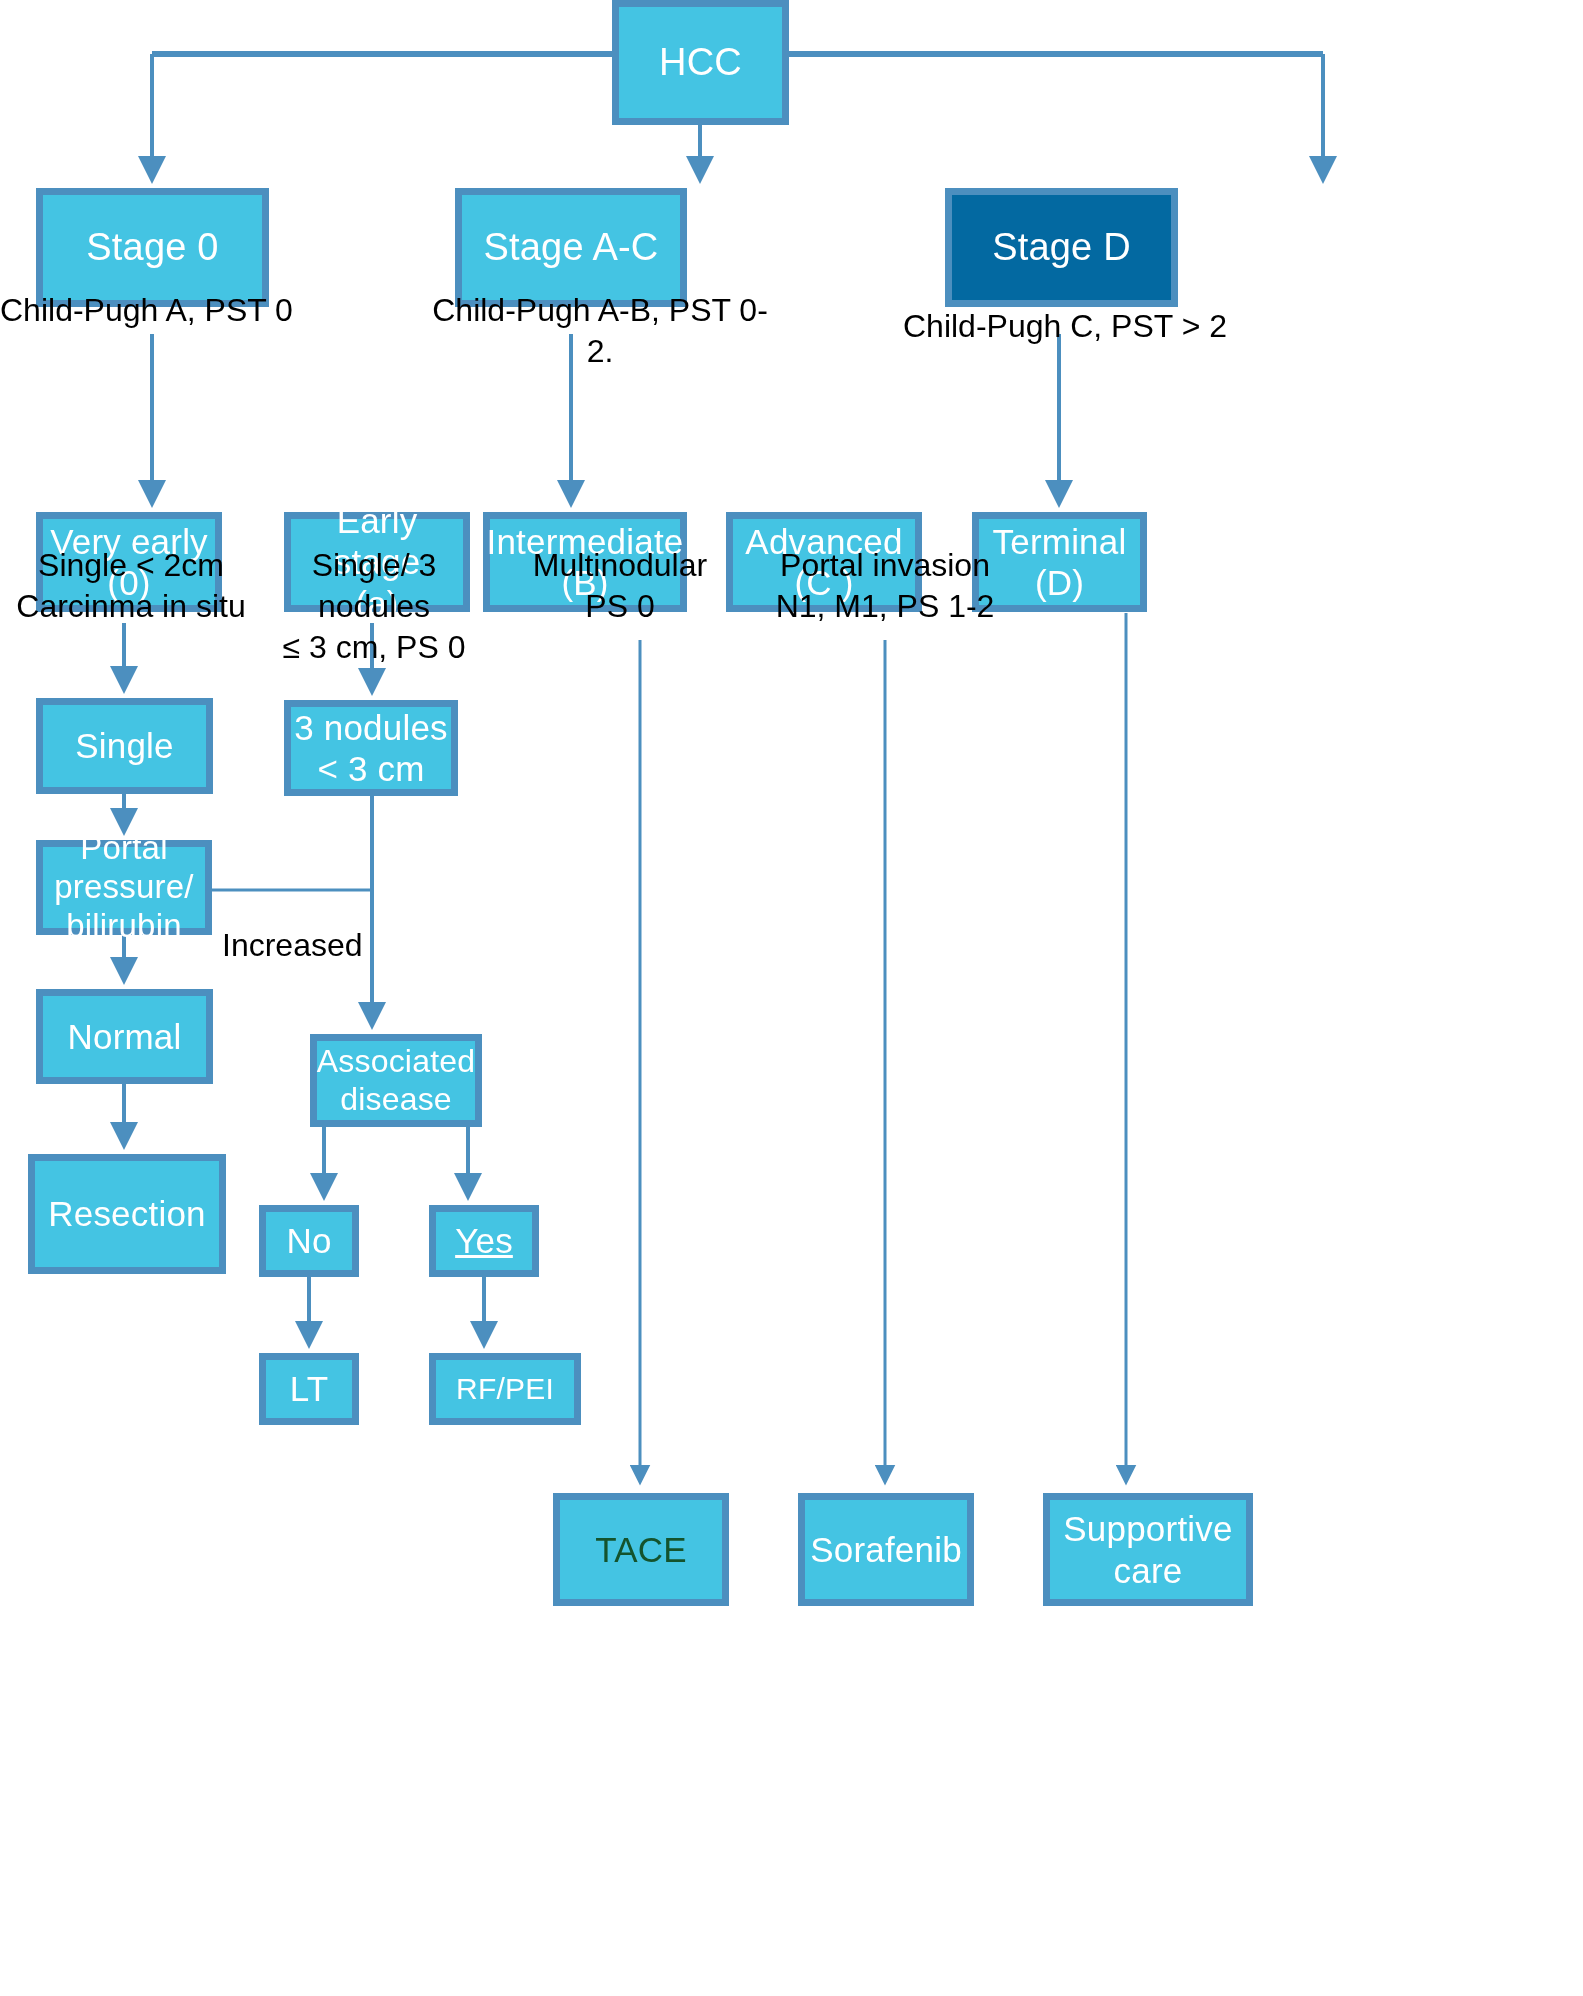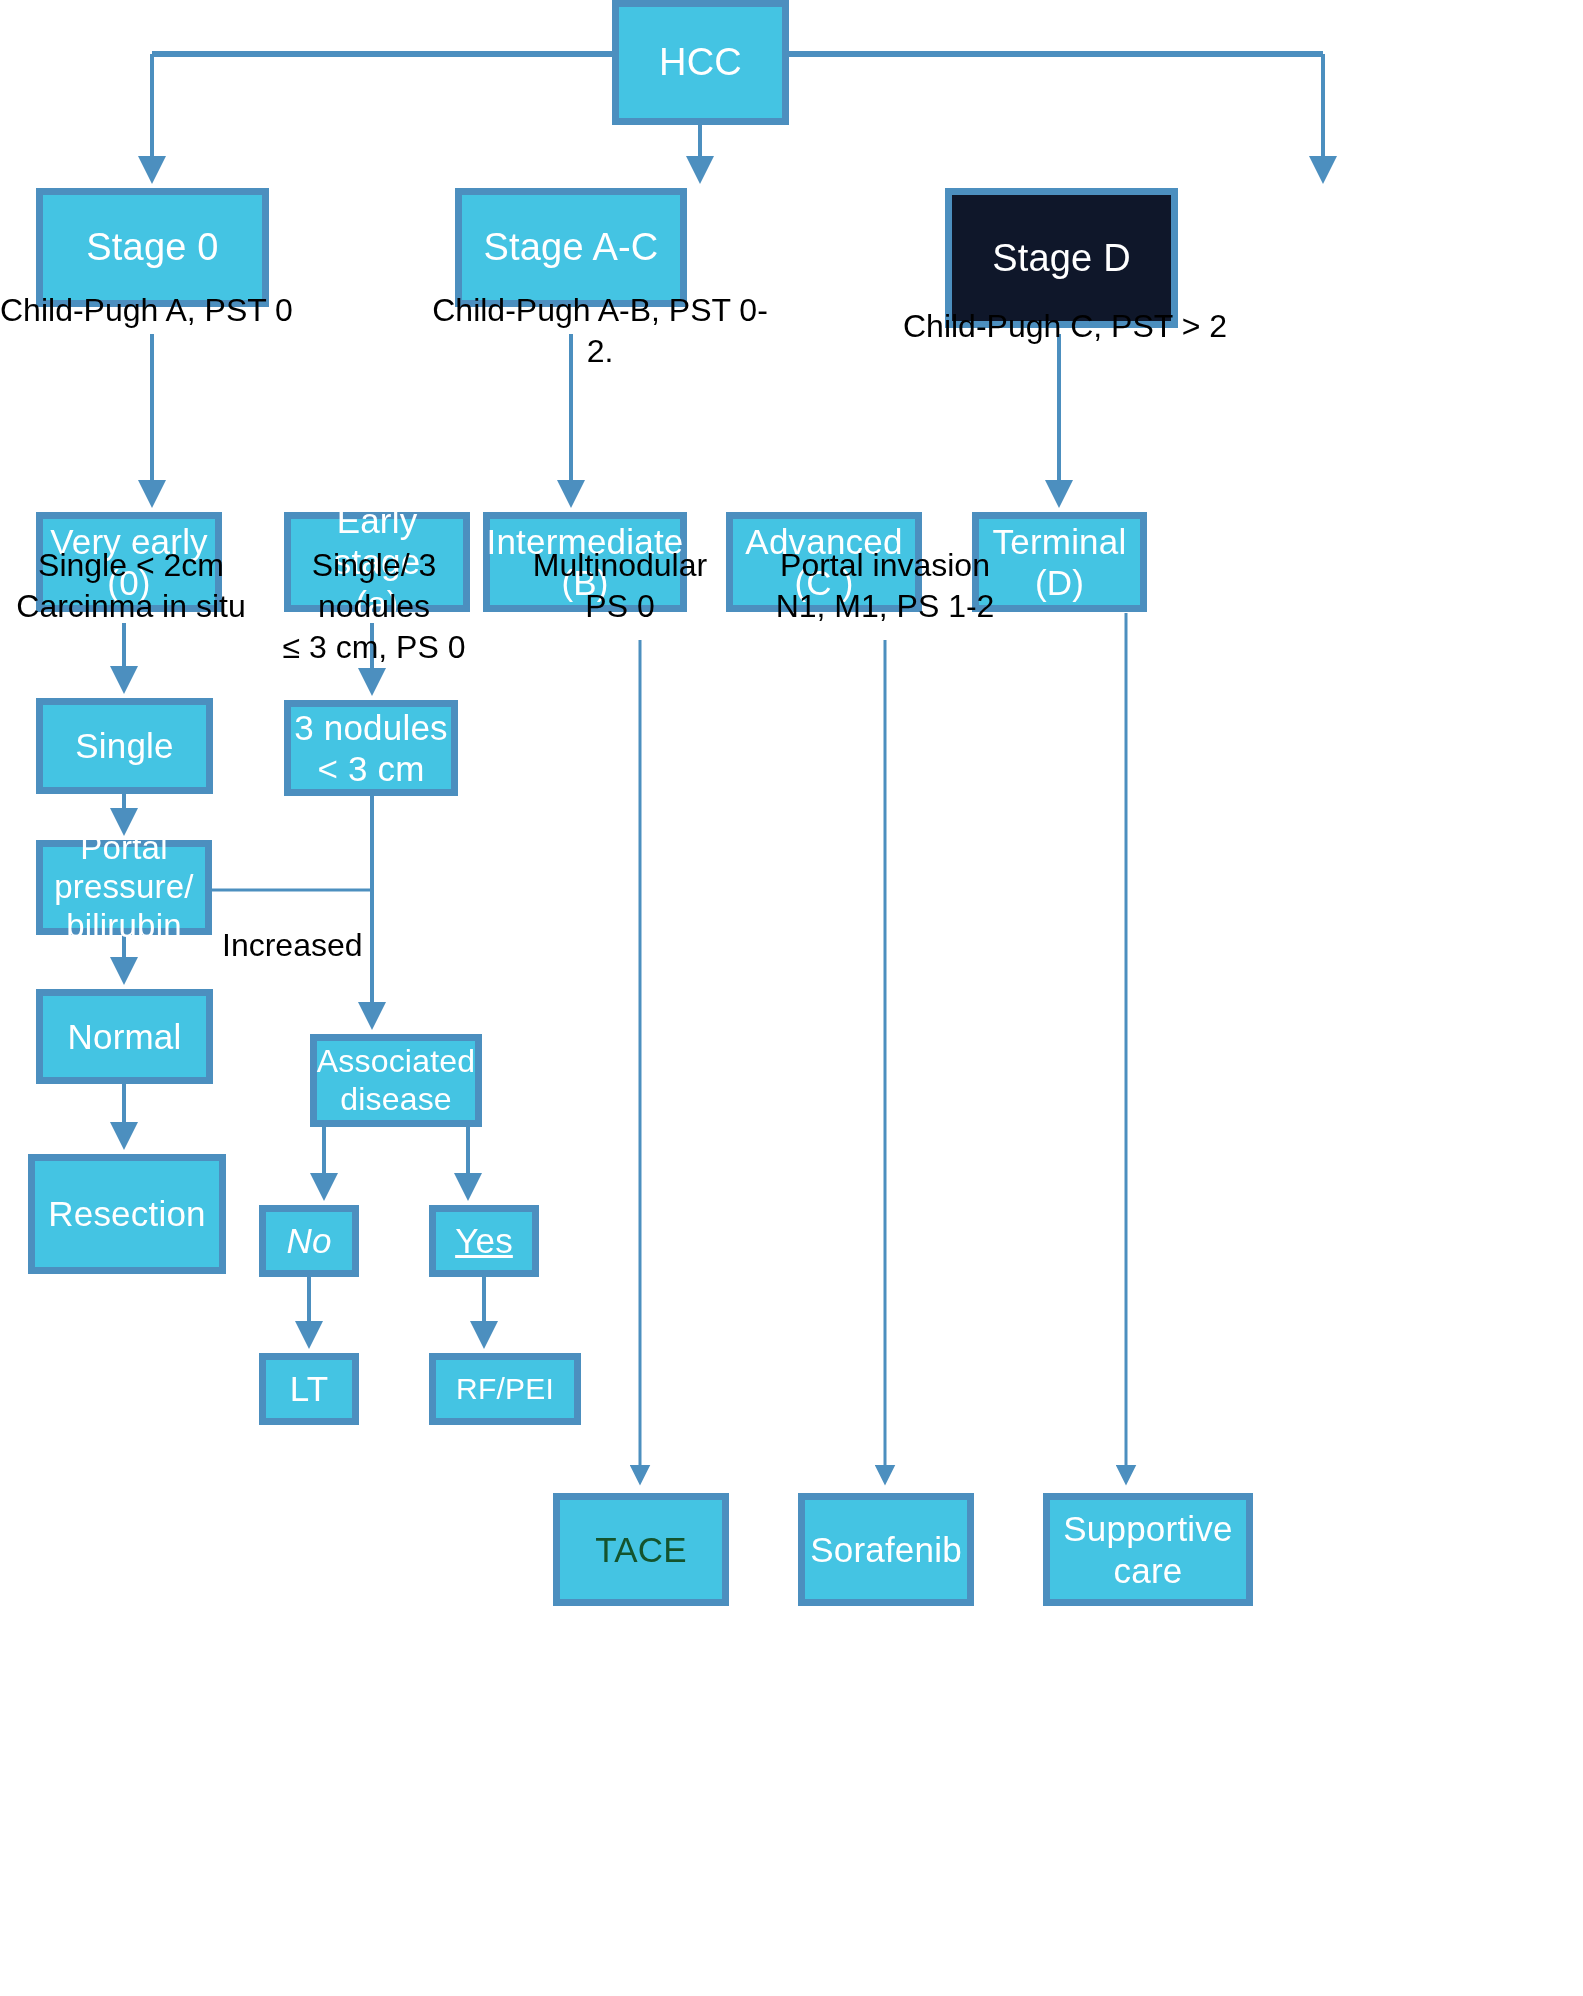--- a/index.html
+++ b/index.html
@@ -101,42 +101,42 @@
       <path d="M 885 640 L 885 1475" stroke-width="3" marker-end="url(#arrow)"></path>
 
       <path d="M 1126 613 L 1126 1475" stroke-width="3" marker-end="url(#arrow)"></path>
     </g>
   </svg>
 
   <div id="nodes-host">
       <div class="node" style="left: 612px; top: 0px; width: 177px; height: 125px; font-size: 38px; background: rgb(68, 196, 227); border-color: rgb(76, 143, 191); color: rgb(255, 255, 255);">HCC</div>
       <div class="node" style="left: 36px; top: 188px; width: 233px; height: 119px; font-size: 38px; background: rgb(68, 196, 227); border-color: rgb(76, 143, 191); color: rgb(255, 255, 255);">Stage 0</div>
       <div class="node" style="left: 455px; top: 188px; width: 232px; height: 119px; font-size: 38px; background: rgb(68, 196, 227); border-color: rgb(76, 143, 191); color: rgb(255, 255, 255);">Stage  A-C</div>
-      <div class="node" style="left: 945px; top: 188px; width: 233px; height: 140px; font-size: 38px; background: #0f172a; border-color: rgb(76, 143, 191); color: rgb(255, 255, 255);">Stage D</div>
+      <div class="node" style="left: 945px; top: 188px; width: 233px; height: 119px; font-size: 38px; background: #0369a1; border-color: rgb(76, 143, 191); color: rgb(255, 255, 255);">Stage D</div>
       <div class="node" style="left: 36px; top: 512px; width: 186px; height: 100px; font-size: 35px; background: rgb(68, 196, 227); border-color: rgb(76, 143, 191); color: rgb(255, 255, 255);">Very early
 (0)</div>
       <div class="node" style="left: 284px; top: 512px; width: 186px; height: 100px; font-size: 35px; background: rgb(68, 196, 227); border-color: rgb(76, 143, 191); color: rgb(255, 255, 255);">Early stage
 (a)</div>
       <div class="node" style="left: 483px; top: 512px; width: 204px; height: 100px; font-size: 35px; background: rgb(68, 196, 227); border-color: rgb(76, 143, 191); color: rgb(255, 255, 255);">Intermediate
 (B)</div>
       <div class="node" style="left: 726px; top: 512px; width: 196px; height: 100px; font-size: 35px; background: rgb(68, 196, 227); border-color: rgb(76, 143, 191); color: rgb(255, 255, 255);">Advanced
 (C )</div>
       <div class="node" style="left: 972px; top: 512px; width: 175px; height: 100px; font-size: 35px; background: rgb(68, 196, 227); border-color: rgb(76, 143, 191); color: rgb(255, 255, 255);">Terminal
 (D)</div>
       <div class="node" style="left: 36px; top: 698px; width: 177px; height: 96px; font-size: 35px; background: rgb(68, 196, 227); border-color: rgb(76, 143, 191); color: rgb(255, 255, 255);">Single</div>
       <div class="node" style="left: 284px; top: 700px; width: 174px; height: 96px; font-size: 35px; background: rgb(68, 196, 227); border-color: rgb(76, 143, 191); color: rgb(255, 255, 255);">3 nodules
 &lt; 3 cm</div>
       <div class="node" style="left: 36px; top: 840px; width: 176px; height: 95px; font-size: 33px; background: rgb(68, 196, 227); border-color: rgb(76, 143, 191); color: rgb(255, 255, 255);">Portal
 pressure/
 bilirubin</div>
       <div class="node" style="left: 36px; top: 989px; width: 177px; height: 95px; font-size: 35px; background: rgb(68, 196, 227); border-color: rgb(76, 143, 191); color: rgb(255, 255, 255);">Normal</div>
       <div class="node" style="left: 310px; top: 1034px; width: 172px; height: 93px; font-size: 32px; background: rgb(68, 196, 227); border-color: rgb(76, 143, 191); color: rgb(255, 255, 255);">Associated
 disease</div>
       <div class="node" style="left: 28px; top: 1154px; width: 198px; height: 120px; font-size: 35px; background: rgb(68, 196, 227); border-color: rgb(76, 143, 191); color: rgb(255, 255, 255);">Resection</div>
-      <div class="node" style="left: 259px; top: 1205px; width: 100px; height: 72px; font-size: 35px; background: rgb(68, 196, 227); border-color: rgb(76, 143, 191); color: rgb(255, 255, 255); font-style: italic;">No</div>
+      <div class="node" style="left: 259px; top: 1205px; width: 100px; height: 72px; font-size: 35px; background: rgb(68, 196, 227); border-color: rgb(76, 143, 191); color: rgb(255, 255, 255);">No</div>
       <div class="node" style="left: 429px; top: 1205px; width: 110px; height: 72px; font-size: 35px; background: rgb(68, 196, 227); border-color: rgb(76, 143, 191); color: rgb(255, 255, 255); text-decoration: underline;">Yes</div>
       <div class="node" style="left: 259px; top: 1353px; width: 100px; height: 72px; font-size: 35px; background: rgb(68, 196, 227); border-color: rgb(76, 143, 191); color: rgb(255, 255, 255);">LT</div>
       <div class="node" style="left: 429px; top: 1353px; width: 152px; height: 72px; font-size: 30px; background: rgb(68, 196, 227); border-color: rgb(76, 143, 191); color: rgb(255, 255, 255);">RF/PEI</div>
       <div class="node" style="left: 553px; top: 1493px; width: 176px; height: 113px; font-size: 35px; background: rgb(68, 196, 227); border-color: rgb(76, 143, 191); color: #14532d;">TACE</div>
       <div class="node" style="left: 798px; top: 1493px; width: 176px; height: 113px; font-size: 35px; background: rgb(68, 196, 227); border-color: rgb(76, 143, 191); color: rgb(255, 255, 255);">Sorafenib</div>
       <div class="node" style="left: 1043px; top: 1493px; width: 210px; height: 113px; font-size: 35px; background: rgb(68, 196, 227); border-color: rgb(76, 143, 191); color: rgb(255, 255, 255);">Supportive
 care</div>
     </div>
   <div id="ann-host">
       <div class="ann left" style="left: 0px; top: 290px; width: 310px; color: rgb(0, 0, 0);">Child-Pugh A, PST 0</div>

